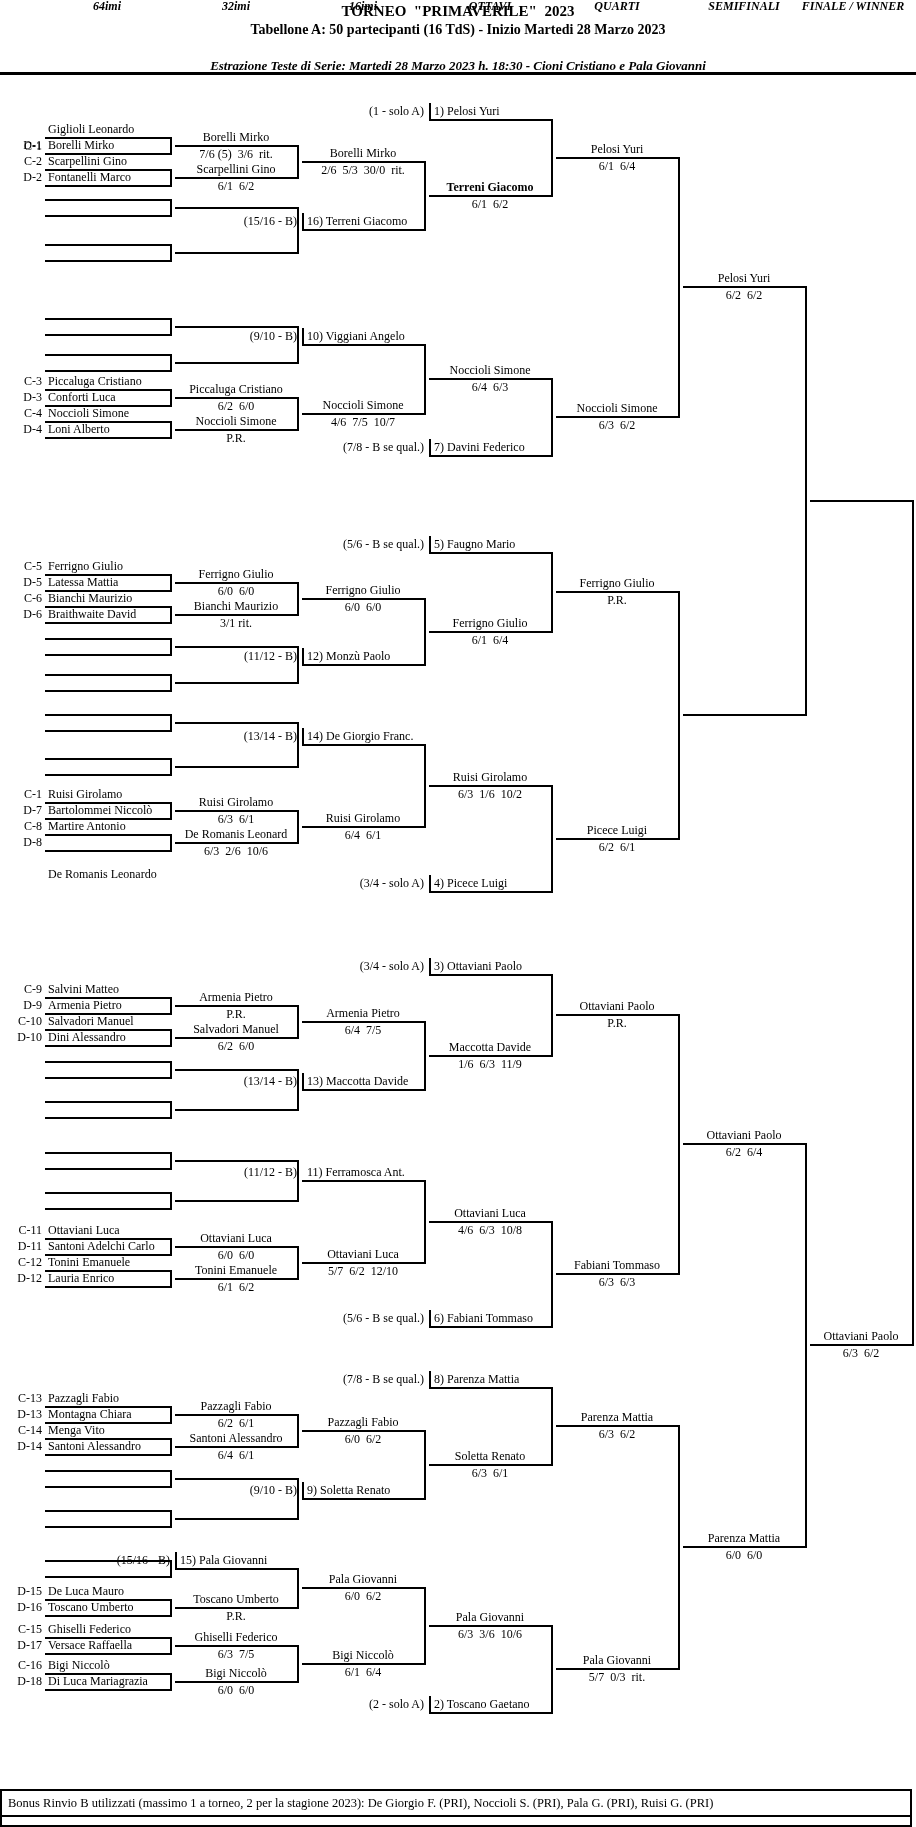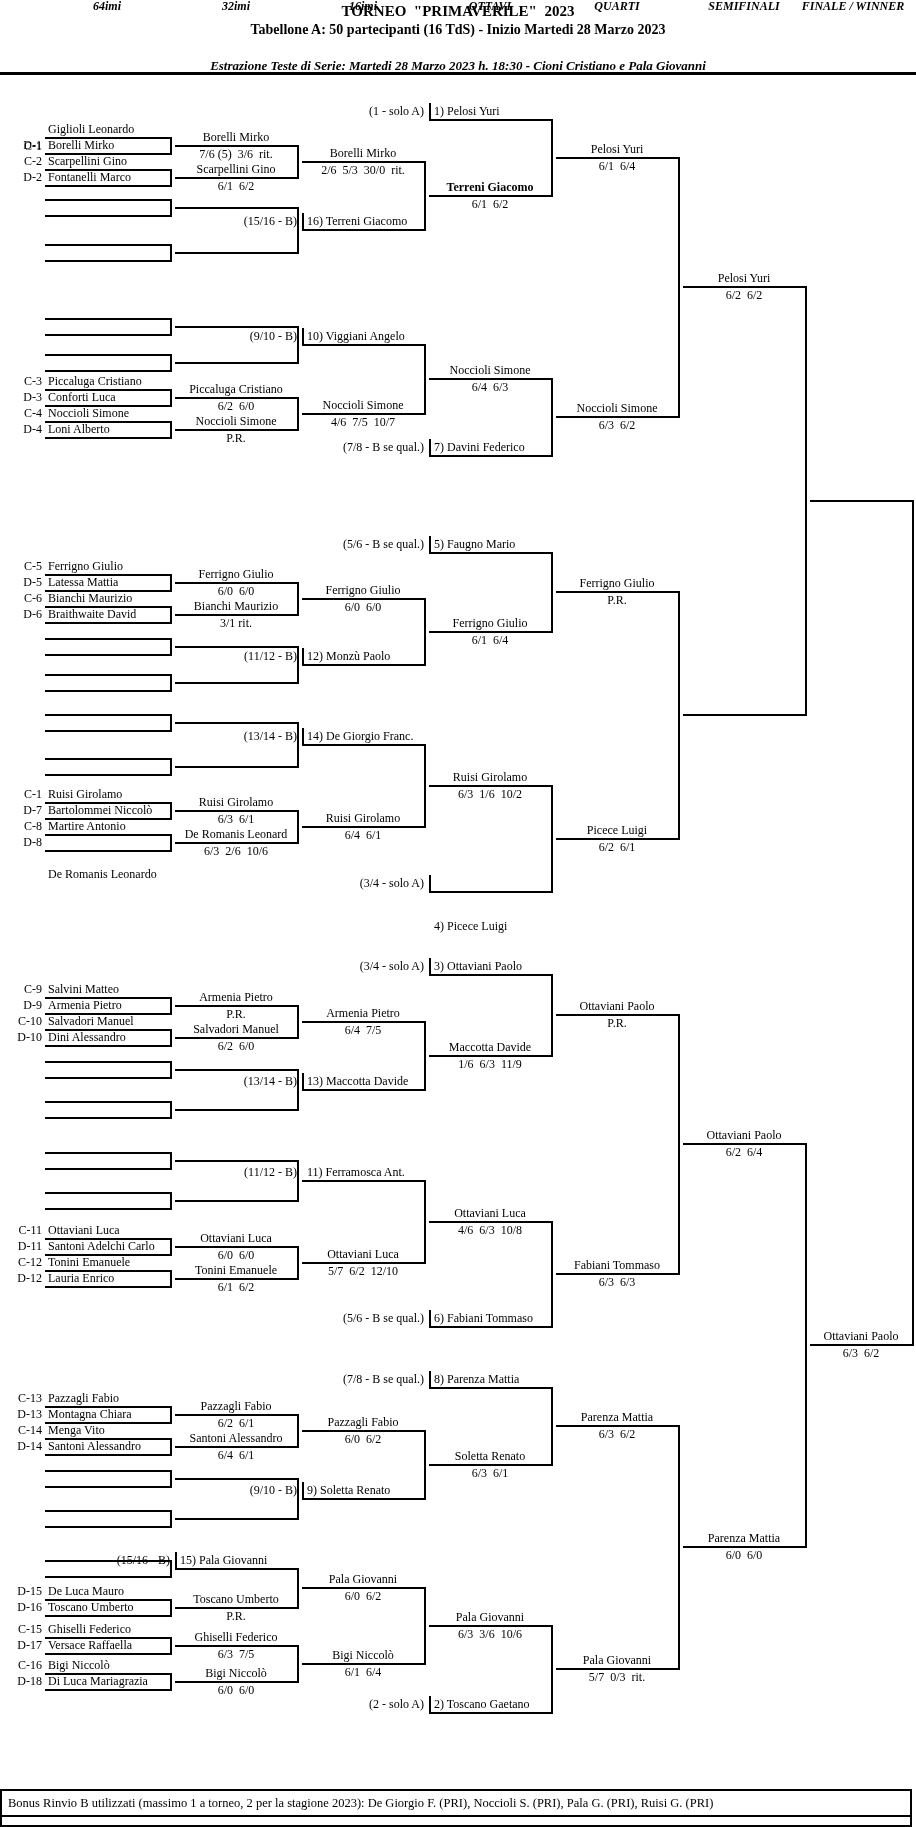--- a/index.html
+++ b/index.html
@@ -154,21 +154,21 @@
       <div class="bt snote" style="left: 311px; top: 538px; width: 113px;">(5/6 - B se qual.)</div>
       <div class="bt" style="left: 434px; top: 538px;">5) Faugno Mario</div>
       <div class="hline" style="left: 429px; top: 552px; width: 122px;"></div>
       <div class="bt snote" style="left: 184px; top: 650px; width: 113px;">(11/12 - B)</div>
       <div class="bt" style="left: 307px; top: 650px;">12) Monzù Paolo</div>
       <div class="hline" style="left: 302px; top: 664px; width: 122px;"></div>
       <div class="bt snote" style="left: 184px; top: 730px; width: 113px;">(13/14 - B)</div>
       <div class="bt" style="left: 307px; top: 730px;">14) De Giorgio Franc.</div>
       <div class="hline" style="left: 302px; top: 744px; width: 122px;"></div>
       <div class="bt snote" style="left: 311px; top: 877px; width: 113px;">(3/4 - solo A)</div>
-      <div class="bt" style="left: 434px; top: 877px; margin-top: 43px;">4) Picece Luigi</div>
+      <div class="bt" style="left: 434px; top: 877px;">4) Picece Luigi</div>
       <div class="hline" style="left: 429px; top: 891px; width: 122px;"></div>
       <div class="bt snote" style="left: 311px; top: 960px; width: 113px;">(3/4 - solo A)</div>
       <div class="bt" style="left: 434px; top: 960px;">3) Ottaviani Paolo</div>
       <div class="hline" style="left: 429px; top: 974px; width: 122px;"></div>
       <div class="bt snote" style="left: 184px; top: 1075px; width: 113px;">(13/14 - B)</div>
       <div class="bt" style="left: 307px; top: 1075px;">13) Maccotta Davide</div>
       <div class="hline" style="left: 302px; top: 1089px; width: 122px;"></div>
       <div class="bt snote" style="left: 184px; top: 1166px; width: 113px;">(11/12 - B)</div>
       <div class="bt" style="left: 307px; top: 1166px;">11) Ferramosca Ant.</div>
       <div class="hline" style="left: 302px; top: 1180px; width: 122px;"></div>

